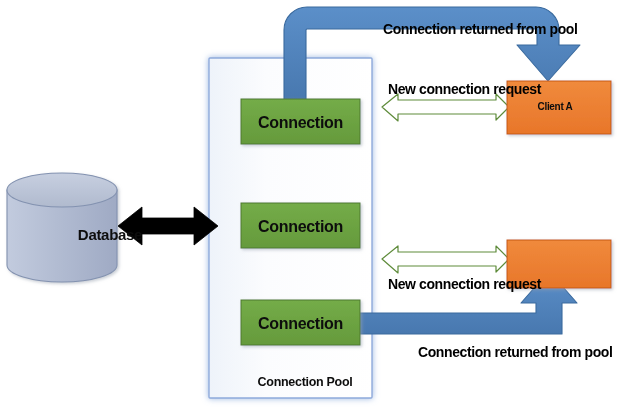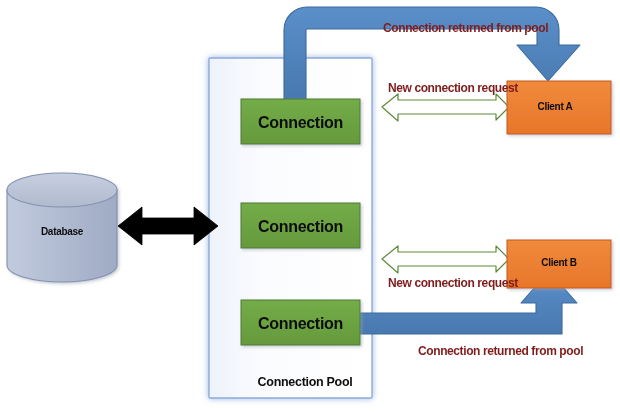--- a/index.html
+++ b/index.html
@@ -31,37 +31,38 @@
     color: #0d0d0d;
     text-align: center;
     white-space: nowrap;
     letter-spacing: -0.3px;
     line-height: 1;
   }
   .edge-label {
     position: absolute;
     font-family: "Liberation Sans", sans-serif;
     font-weight: bold;
-    color: #7f1d1d;
+    color: #000000;
     white-space: nowrap;
     letter-spacing: -0.4px;
     line-height: 1;
-    font-size: 12px;
+    font-size: 14px;
   }
   .pool-title {
     font-size: 12.5px;
   }
   .conn-text {
     font-size: 16px;
   }
   .client-text {
     font-size: 10px;
   }
   .db-text {
-    font-size: 10px;
+    font-size: 15px;
+    padding-left: 48px;
   }
 </style>
 </head>
 <body>
 
 <div id="canvas">
 
   <svg class="svg-layer" viewBox="0 0 620 413">
     <defs>
       <linearGradient id="poolGrad" x1="0" y1="0" x2="1" y2="0">
@@ -202,21 +203,20 @@
   <div class="node-label conn-text" style="left:241px; top:115px; width:119px;">Connection</div>
 
   <div class="node-label conn-text" style="left:241px; top:219px; width:119px;">Connection</div>
 
   <div class="node-label conn-text" style="left:241px; top:316px; width:119px;">Connection</div>
 
   <div class="node-label pool-title" style="left:209px; top:376px; width:192px;">Connection Pool</div>
 
   <div class="node-label client-text" style="left:507px; top:102px; width:96px;">Client A</div>
 
-  <div class="node-label client-text" style="left:507px; top:258px; width:104px;">Client B</div>
 
   <div class="edge-label" style="left:383px; top:22px;">Connection returned from pool</div>
 
   <div class="edge-label" style="left:388px; top:82px;">New connection request</div>
 
   <div class="edge-label" style="left:388px; top:277px;">New connection request</div>
 
   <div class="edge-label" style="left:418px; top:345px;">Connection returned from pool</div>
 
 </div>

